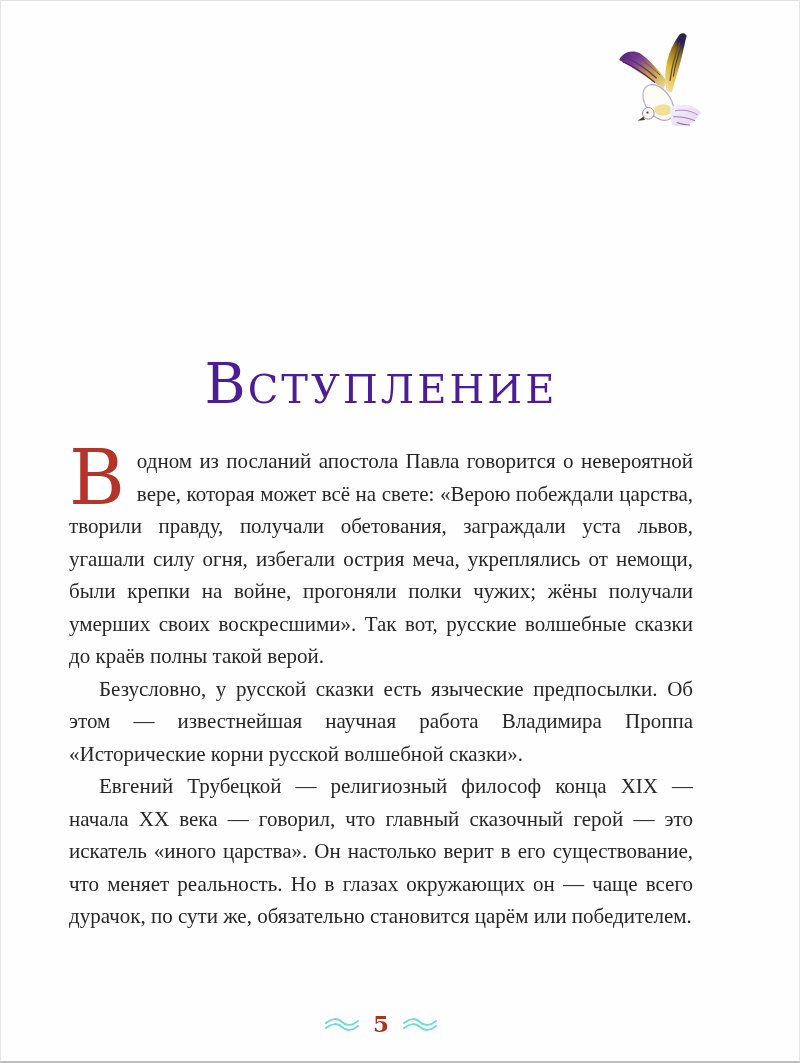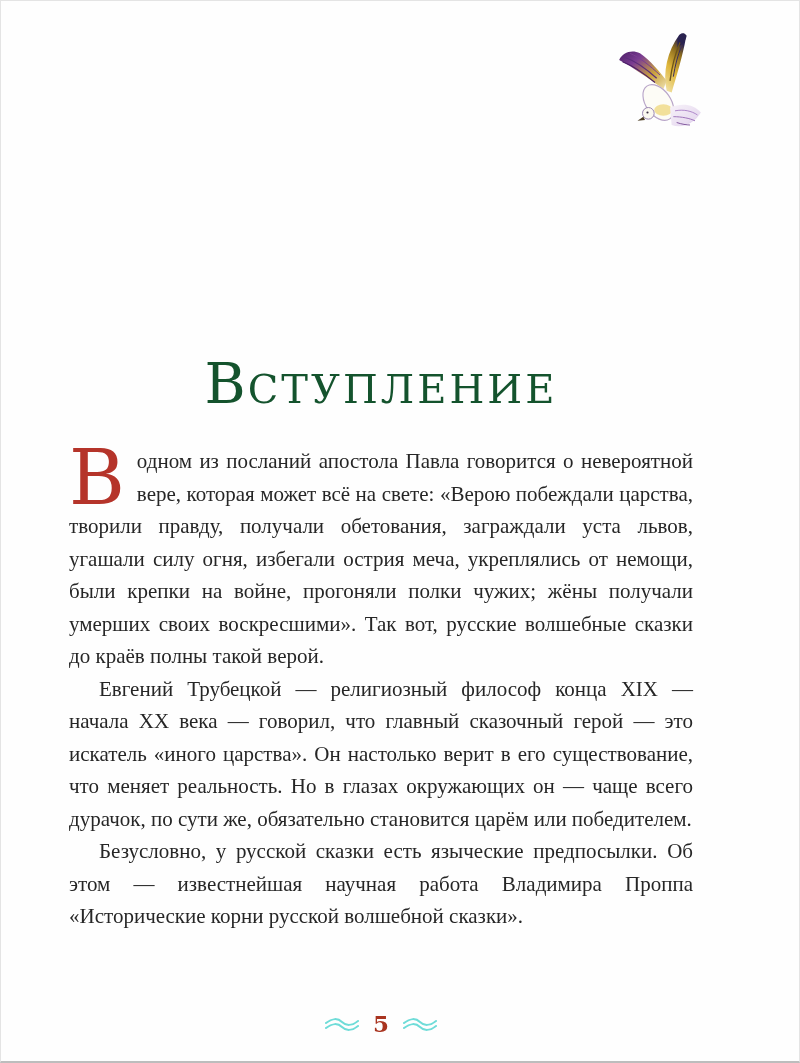--- a/index.html
+++ b/index.html
@@ -32,21 +32,21 @@
     width: 624px;
     top: 352px;
     margin: 0;
     text-align: center;
     font-family: "DejaVu Serif", serif;
     font-weight: normal;
     font-size: 40px;
     line-height: 62px;
     letter-spacing: 3px;
     text-transform: uppercase;
-    color: #14532d;
+    color: #4c1d95;
   }
   .title::first-letter {
     font-size: 56px;
     letter-spacing: 2px;
   }
 
   
   .body {
     position: absolute;
     left: 68px;
@@ -138,22 +138,22 @@
       <path d="M72,96 C82,94 92,96 99,101" stroke="#a87fc6" stroke-width="1.1" fill="none"></path>
       <path d="M70,103 C80,103 90,105 96,108" stroke="#8f5fb0" stroke-width="1" fill="none"></path>
       <path d="M74,110 C80,112 86,113 90,113" stroke="#6d3f8e" stroke-width="1" fill="none"></path>
     </svg>
   </span>
 
   <h1 class="title">Вступление</h1>
 
   <div class="body">
     <p><span class="drop-cap">В</span><span>одном из посланий апостола Павла говорится о невероятной вере, которая может всё на свете: «Верою побеждали царства, творили правду, получали обетования, заграждали уста львов, угашали силу огня, избегали острия меча, укреплялись от немощи, были крепки на войне, прогоняли полки чужих; жёны получали умерших своих воскресшими». Так вот, русские волшебные сказки до краёв полны такой верой.</span></p>
+    <p class="indent">Безусловно, у русской сказки есть языческие предпосылки. Об этом — известнейшая научная работа Владимира Проппа «Исторические корни русской волшебной сказки».</p>
     <p class="indent">Евгений Трубецкой — религиозный философ конца XIX — начала XX века — говорил, что главный сказочный герой — это искатель «иного царства». Он настолько верит в его существование, что меняет реальность. Но в глазах окружающих он — чаще всего дурачок, по сути же, обязательно становится царём или победителем.</p>
-    <p class="indent">Безусловно, у русской сказки есть языческие предпосылки. Об этом — известнейшая научная работа Владимира Проппа «Исторические корни русской волшебной сказки».</p>
   </div>
 
   <div class="footer">
     <span class="wave">
       <svg viewBox="0 0 36 14" width="36" height="14" xmlns="http://www.w3.org/2000/svg">
         <path d="M2,6 C8,1 14,1 18,5 C22,9 28,9 34,4" stroke="#6fdcd8" stroke-width="2" fill="none" stroke-linecap="round"></path>
         <path d="M2,11 C8,6 14,6 18,10 C22,14 28,14 34,9" stroke="#6fdcd8" stroke-width="2" fill="none" stroke-linecap="round"></path>
       </svg>
     </span>
     <span class="page-number">5</span>

